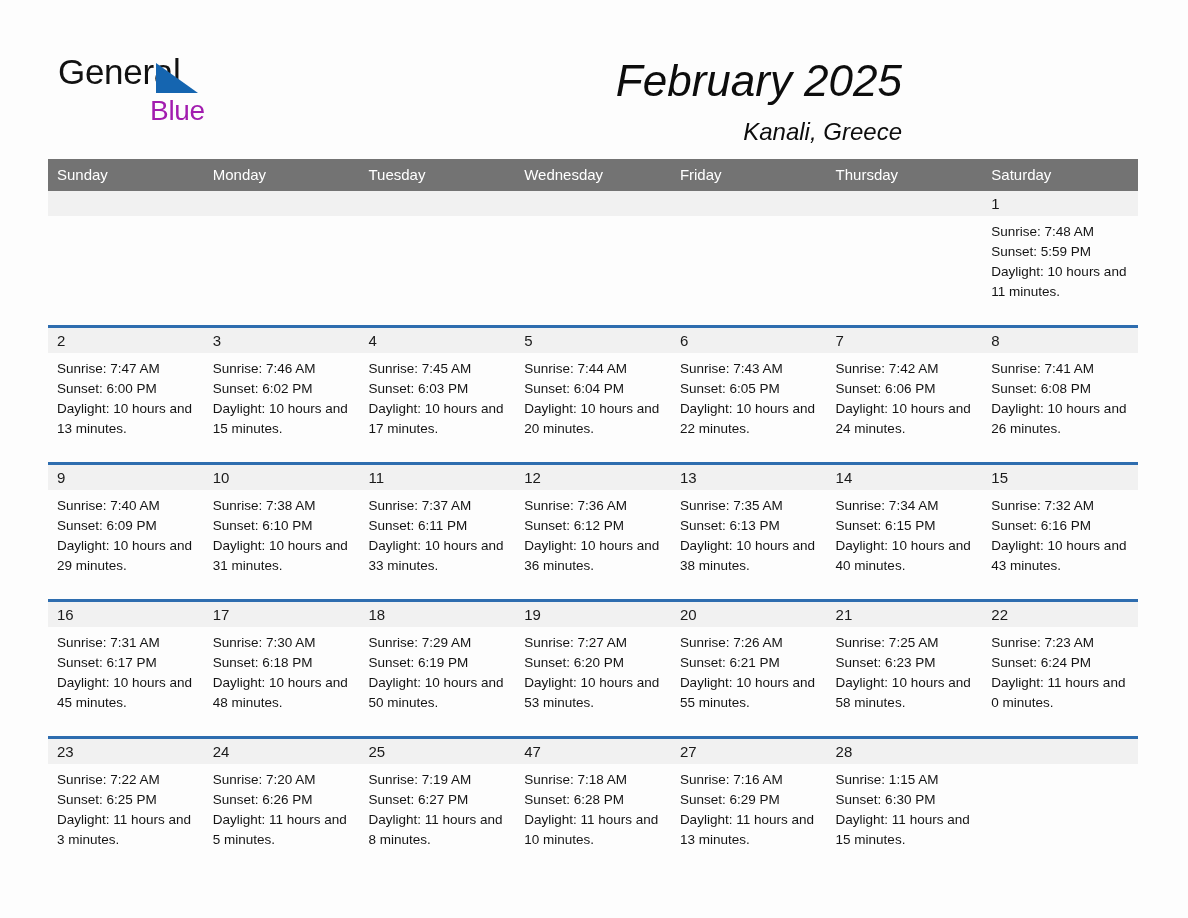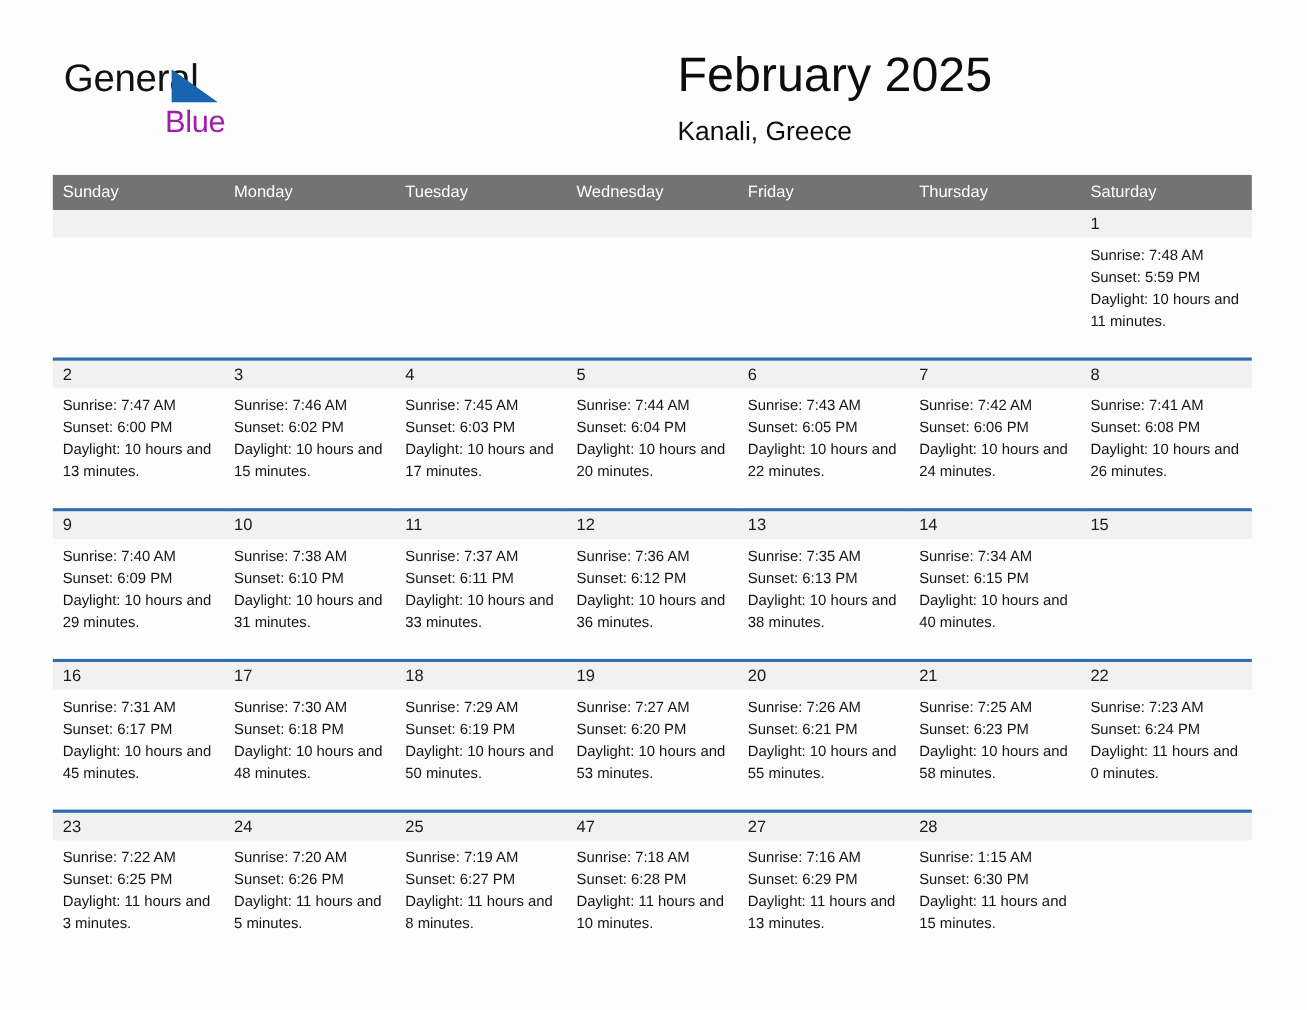--- a/index.html
+++ b/index.html
@@ -65,21 +65,23 @@
     font-size: 28px;
     line-height: 40px;
     color: #a21caf;
     letter-spacing: -0.3px;
     white-space: nowrap;
   }
 
   .title-block {
     position: absolute;
     right: 0;
-    top: 0;
+    top: 12px;
+    text-align: right;
+    font-style: italic;
   }
   .cal-title {
     font-size: 44px;
     line-height: 54px;
     font-weight: normal;
     color: #0d0d0d;
     margin: 0;
     white-space: nowrap;
   }
   .cal-subtitle {
@@ -327,20 +329,25 @@
             <div class="day-cell">
               <div class="day-number">14</div>
               <div class="day-body">
                 <div>Sunrise: 7:34 AM</div>
                 <div>Sunset: 6:15 PM</div>
                 <div class="daylight-line">Daylight: 10 hours and 40 minutes.</div>
               </div>
             </div>
             <div class="day-cell">
               <div class="day-number">15</div>
+              <div class="day-body">
+                <div>Sunrise: 7:32 AM</div>
+                <div>Sunset: 6:16 PM</div>
+                <div class="daylight-line">Daylight: 10 hours and 43 minutes.</div>
+              </div>
             </div>
           </div>
         </div>
         <div class="week">
           <div class="week-row">
             <div class="day-cell">
               <div class="day-number">16</div>
               <div class="day-body">
                 <div>Sunrise: 7:31 AM</div>
                 <div>Sunset: 6:17 PM</div>

